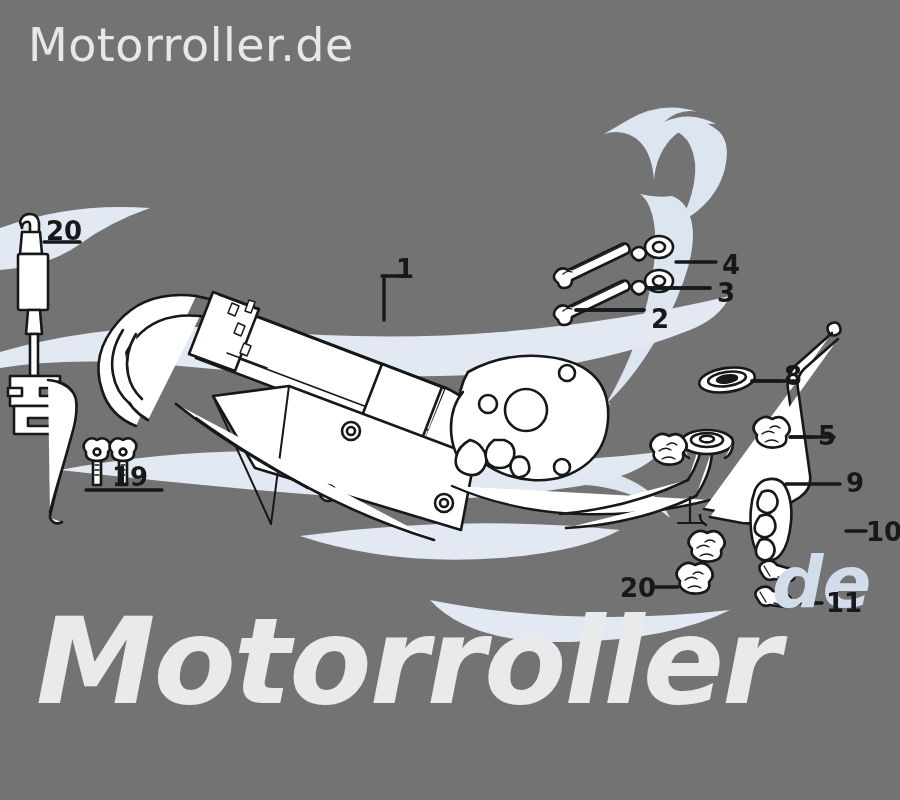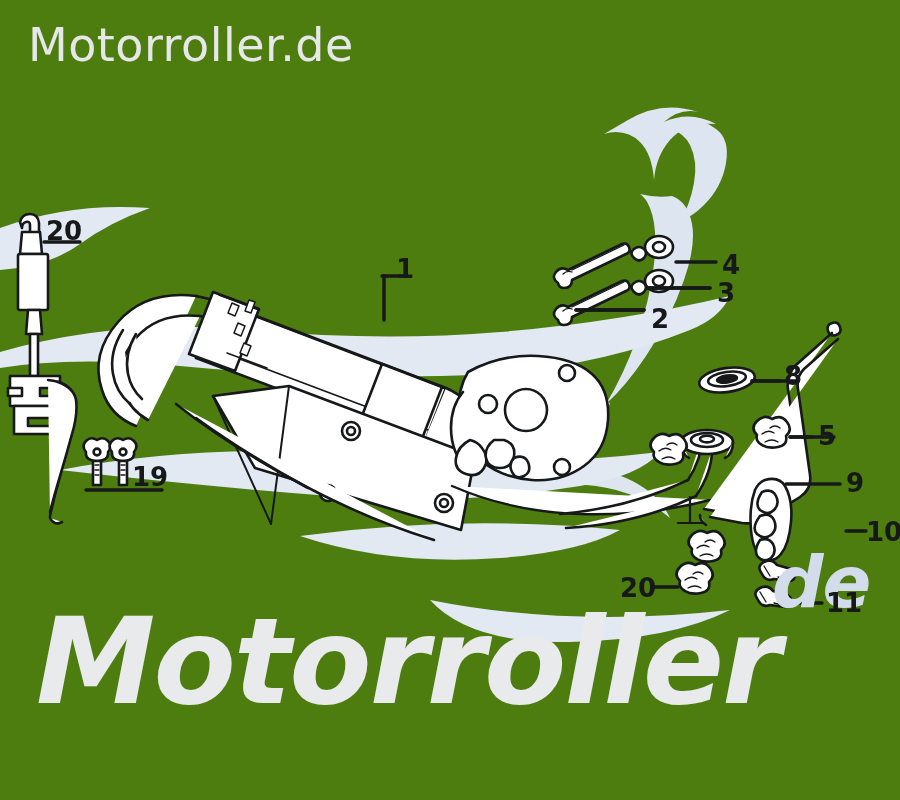--- a/index.html
+++ b/index.html
@@ -4,21 +4,21 @@
 <style>
   html, body {
     margin: 0;
     padding: 0;
     background: #ffffff;
   }
   #page {
     position: relative;
     width: 900px;
     height: 800px;
-    background: #4d7c0f;
+    background: #737373;
     overflow: hidden;
     font-family: "DejaVu Sans", "Liberation Sans", sans-serif;
   }
   #diagram-svg {
     position: absolute;
     left: 0;
     top: 0;
     width: 900px;
     height: 800px;
   }
@@ -323,15 +323,15 @@
   <div class="callout" style="left:651px; top:306px;">2</div>
   <div class="callout" style="left:717px; top:280px;">3</div>
   <div class="callout" style="left:722px; top:252px;">4</div>
   <div class="callout" style="left:818px; top:423px;">5</div>
   <div class="callout" style="left:784px; top:363px;">8</div>
   <div class="callout" style="left:846px; top:470px;">9</div>
   <div class="callout" style="left:866px; top:519px;">10</div>
   <div class="callout" style="left:826px; top:590px;">11</div>
   <div class="callout" style="left:620px; top:575px;">20</div>
   <div class="callout" style="left:46px;  top:218px;">20</div>
-  <div class="callout" style="left:132px; top:464px;">19</div>
+  <div class="callout" style="left:112px; top:464px;">19</div>
 
 </div>
 
 </body></html>

